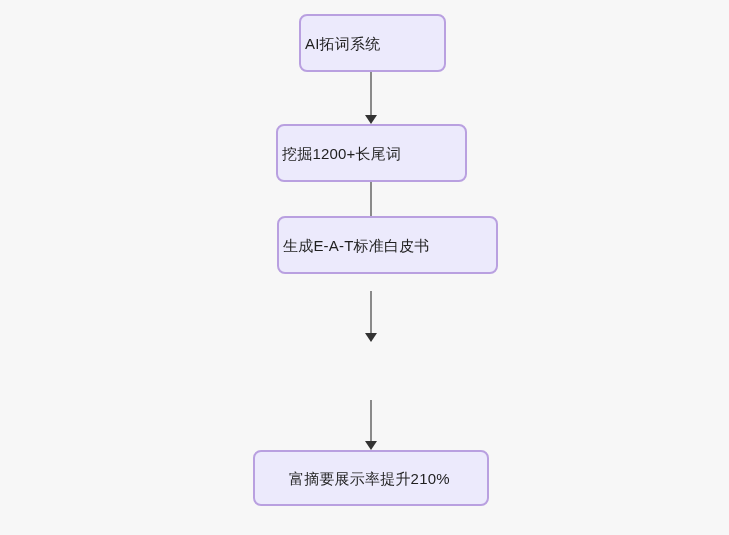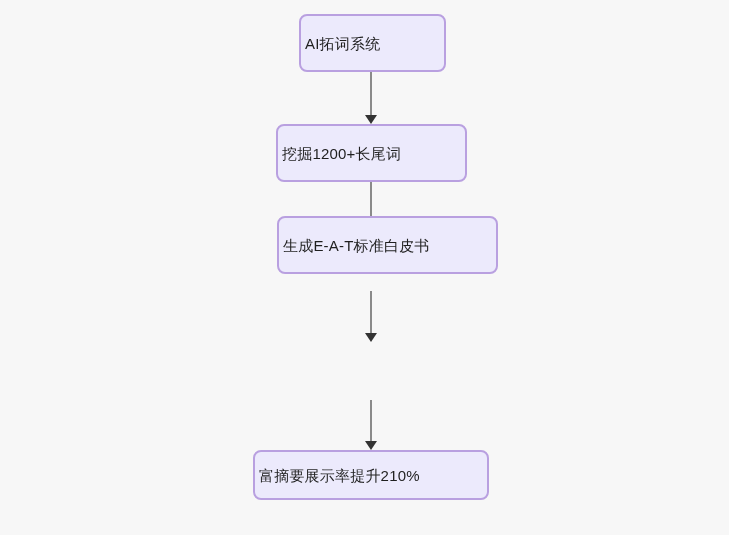--- a/index.html
+++ b/index.html
@@ -90,17 +90,17 @@
     <div class="edge-stem" style="height:42px;"></div>
     <div class="edge-head"></div>
   </div>
 
 
   <div class="edge" style="left:365px; top:400px; height:50px;">
     <div class="edge-stem" style="height:41px;"></div>
     <div class="edge-head"></div>
   </div>
 
-  <div class="node" style="left:253px; top:450px; width:236px; height:50px;">
+  <div class="node" style="left:253px; top:450px; width:236px; height:56px;padding-left:30px;">
     <span class="node-label">富摘要展示率提升210%</span>
   </div>
 
 </div>
 
 </body></html>

